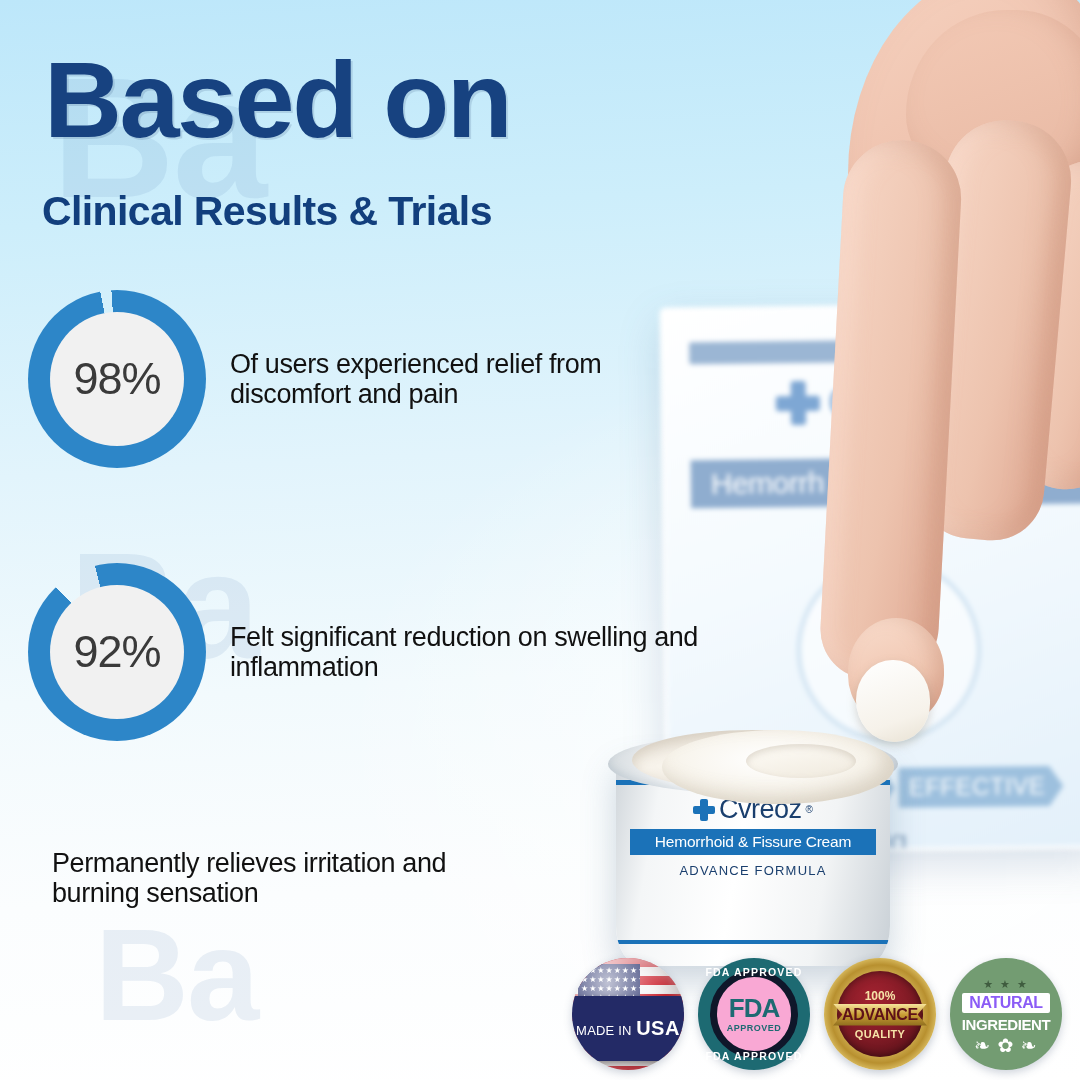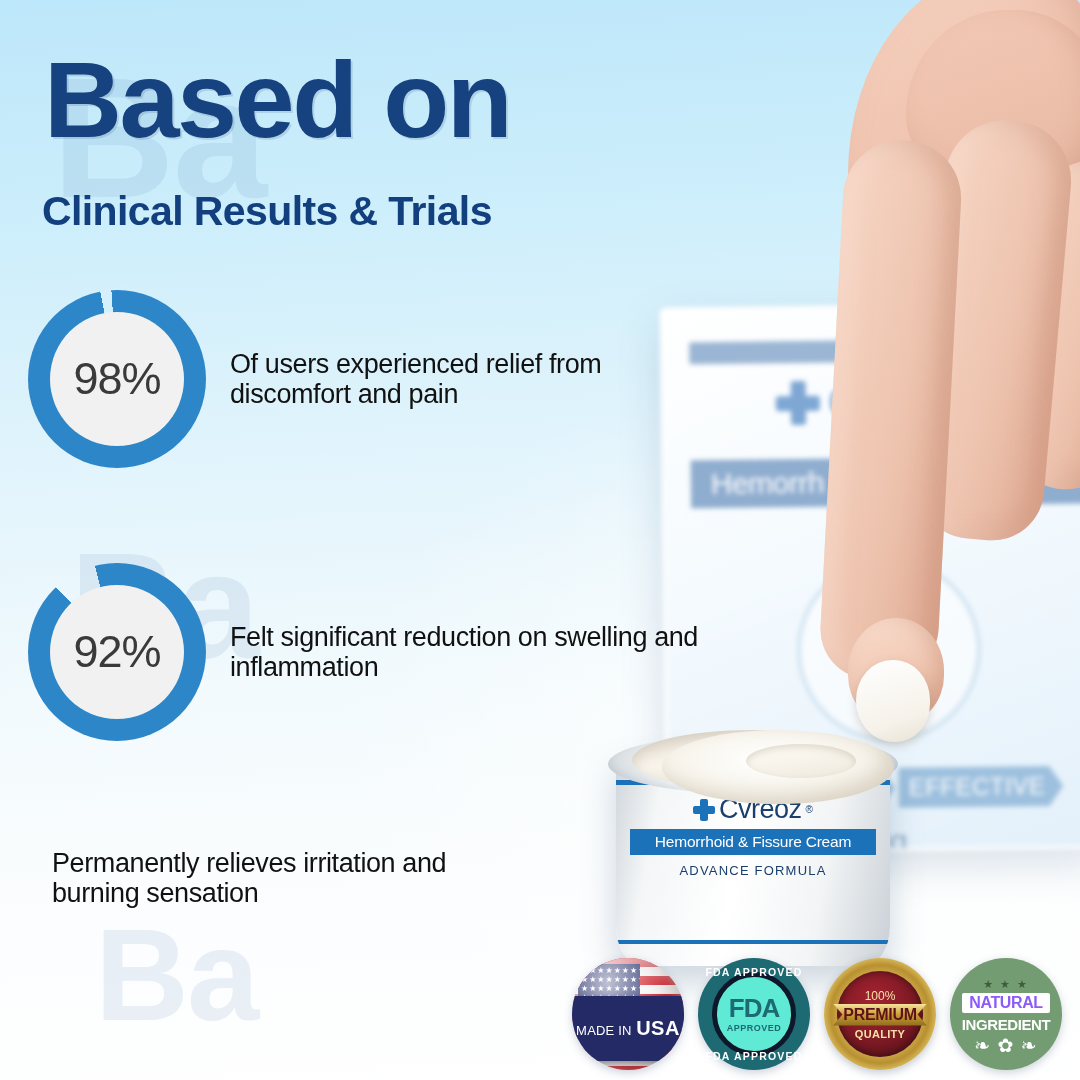--- a/index.html
+++ b/index.html
@@ -393,22 +393,22 @@
   }
 
   
   .badge-fda {
     background: #1d6a72;
     color: #ffffff;
     box-shadow: 0 3px 8px rgba(60,80,110,0.25);
   }
   .fda-inner {
     width: 74px; height: 74px; border-radius: 50%;
-    background: #5eead4;
-    border: 5px solid #0f172a;
+    background: #f9a8d4;
+    border: 7px solid #0f172a;
     display: flex; flex-direction: column;
     align-items: center; justify-content: center;
   }
   .fda-inner .fda-main {
     color: #1d6a72; font-size: 26px; font-weight: bold; letter-spacing: -1px;
     line-height: 1;
   }
   .fda-inner .fda-sub {
     color: #1d6a72; font-size: 9px; font-weight: bold; letter-spacing: 0.5px;
     margin-top: 2px;
@@ -427,21 +427,21 @@
     box-shadow: 0 3px 8px rgba(60,80,110,0.3);
   }
   .prem-inner {
     width: 86px; height: 86px; border-radius: 50%;
     background: radial-gradient(circle at 42% 32%, #a32230 0%, #7d1a24 55%, #4a0e15 100%);
     display: flex; flex-direction: column;
     align-items: center; justify-content: center;
     position: relative;
     box-shadow: inset 0 0 10px rgba(0,0,0,0.5);
   }
-  .prem-100 { color: #f6e3a8; font-size: 12px; font-weight: normal; margin-bottom: 1px; }
+  .prem-100 { color: #f6e3a8; font-size: 12px; font-weight: bold; margin-bottom: 1px; }
   .prem-ribbon {
     width: 94px;
     background: linear-gradient(180deg, #f7e49b 0%, #c79b33 50%, #8e6d1e 100%);
     color: #5e1118;
     font-size: 16px; font-weight: bold; letter-spacing: -0.3px;
     text-align: center; padding: 2px 0;
     clip-path: polygon(0 0, 100% 0, 90% 50%, 100% 100%, 0 100%, 10% 50%);
   }
   .prem-quality { color: #f6e3a8; font-size: 11px; font-weight: bold; margin-top: 2px; letter-spacing: 0.3px; }
 
@@ -567,21 +567,21 @@
       <div class="fda-inner">
         <div class="fda-main">FDA</div>
         <div class="fda-sub">APPROVED</div>
       </div>
       <div class="fda-arc-bot">FDA APPROVED</div>
     </div>
 
     <div class="badge badge-premium">
       <div class="prem-inner">
         <div class="prem-100">100%</div>
-        <div class="prem-ribbon">PREMIUM</div>
+        <div class="prem-ribbon">ADVANCE</div>
         <div class="prem-quality">QUALITY</div>
       </div>
     </div>
 
     <div class="badge badge-natural">
       <div class="nat-stars">★ ★ ★</div>
       <div class="nat-1">NATURAL</div>
       <div class="nat-2">INGREDIENT</div>
       <div class="nat-leaves">❧ ✿ ❧</div>
     </div>

